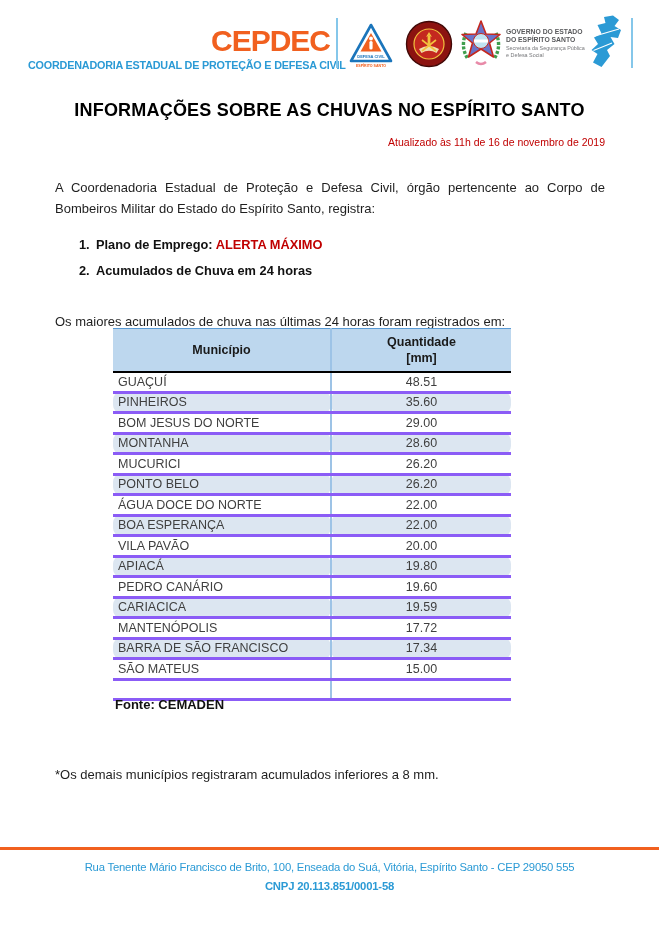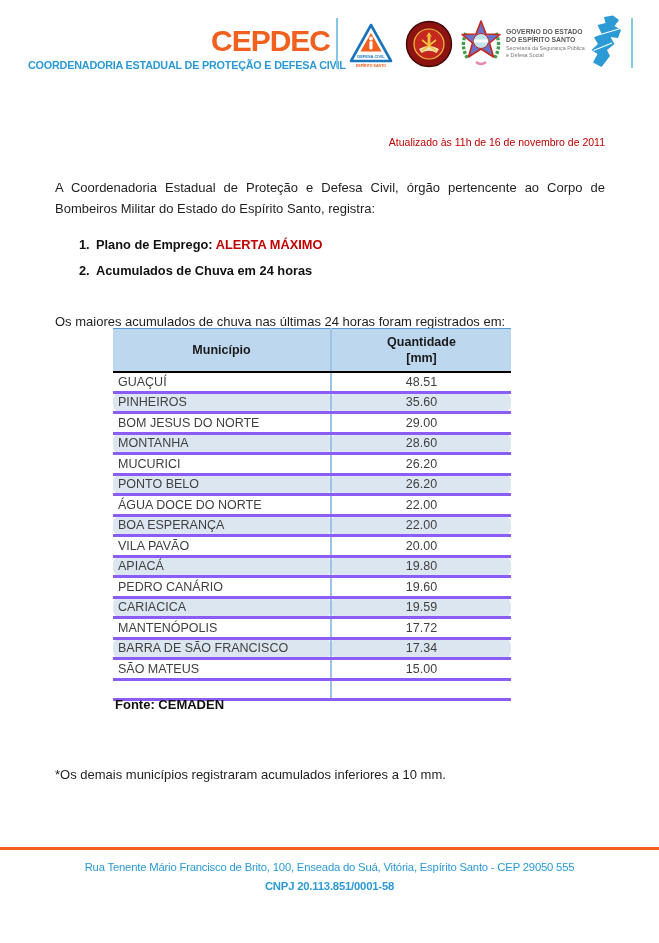--- a/index.html
+++ b/index.html
@@ -98,22 +98,23 @@
   </div>
 
   <svg class="logo" style="left:588px;top:15px;" width="38" height="54" viewBox="0 0 38 54">
     <path d="M16 2 L25 0.5 L31 5 L26.5 11 L33 15 L30 23 L22.5 22 L26.5 29 L19 35 L22 41 L13.5 52 L5 47.5 L9.5 39 L3.5 35 L10 29 L6 22.5 L13.5 18.5 L9.5 10 L17.5 8 Z" fill="#2b9ad5"></path>
     <path d="M7 21 L31 14" stroke="#fff" stroke-width="1.1"></path>
     <path d="M5.5 35.5 L24 28" stroke="#fff" stroke-width="1.1"></path>
   </svg>
 
   <div class="vline v2"></div>
 
-
-  <div class="updated">Atualizado às 11h de 16 de novembro de 2011</div>
+  <div class="doc-title">INFORMAÇÕES SOBRE AS CHUVAS NO ESPÍRITO SANTO</div>
+
+  <div class="updated">Atualizado às 11h de 16 de novembro de 2019</div>
 
   <p class="intro">A Coordenadoria Estadual de Proteção e Defesa Civil, órgão pertencente ao Corpo de Bombeiros Militar do Estado do Espírito Santo, registra:</p>
 
   <div class="list-item" style="top:237px;">
     <span class="num">1.</span>
     <span><span>Plano de Emprego: </span><span class="red">ALERTA MÁXIMO</span></span>
   </div>
 
   <div class="list-item" style="top:263px;">
     <span class="num">2.</span>
@@ -195,21 +196,21 @@
         </tr>
         <tr class="empty-row">
           <td class="c-name"></td>
           <td class="c-val"></td>
         </tr>
       </tbody>
   </table>
 
   <p class="fonte">Fonte: CEMADEN</p>
 
-  <p class="footnote">*Os demais municípios registraram acumulados inferiores a 10 mm.</p>
+  <p class="footnote">*Os demais municípios registraram acumulados inferiores a 8 mm.</p>
 
   <div class="orange-rule"></div>
   <div class="footer-text">
     <div>Rua Tenente Mário Francisco de Brito, 100, Enseada do Suá, Vitória, Espírito Santo - CEP 29050 555</div>
     <div style="font-weight: bold;">CNPJ 20.113.851/0001-58</div>
   </div>
 
 </div>
 
 </body></html>

